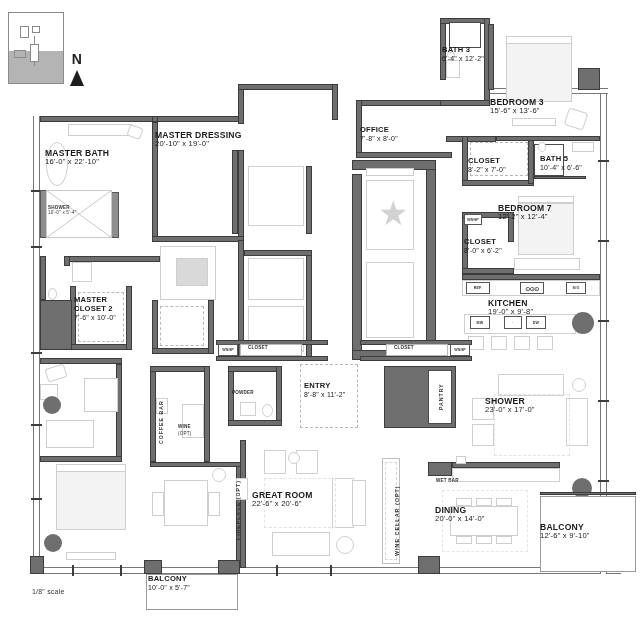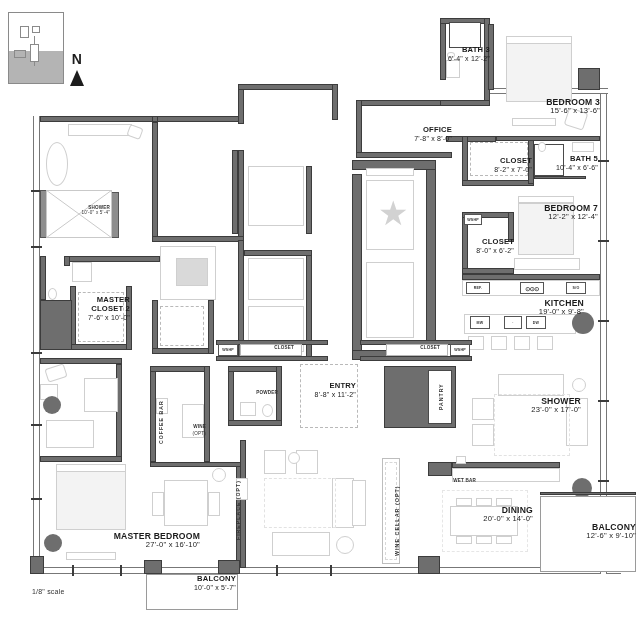--- a/index.html
+++ b/index.html
@@ -94,21 +94,21 @@
     position: absolute;
     border: 1px dashed #b9b9b9;
     background: transparent;
   }
 
   .col { position: absolute; border-radius: 50%; background: #6e6e6e; }
 
   
   .lbl {
     position: absolute;
-    text-align: right;
+    text-align: left;
     color: #1a1a1a;
     line-height: 1.18;
     white-space: nowrap;
     letter-spacing: .2px;
     pointer-events: none;
   }
   .lbl .name { font-weight: bold; display: block; }
   .lbl .dim { display: block; font-weight: normal; }
   .lbl.big { font-size: 8.6px; }
   .lbl.big .dim { font-size: 7.6px; }
@@ -388,44 +388,52 @@
     <div class="furn" style="left:476px; top:536px; width:16px; height:8px;"></div>
     <div class="furn" style="left:496px; top:536px; width:16px; height:8px;"></div>
     <div class="dash" style="left:442px; top:490px; width:86px; height:62px; border-color:#e6e6e6;"></div>
 
     <div class="wall" style="left:418px; top:556px; width:22px; height:18px;"></div>
     <div class="part" style="left:540px; top:496px; width:96px; height:76px; border-color:#9a9a9a;"></div>
     <div class="wall thin" style="left:540px; top:492px; width:96px; height:3px;"></div>
 
     <div class="wall" style="left:30px; top:556px; width:14px; height:18px;"></div>
 
+    <div class="lbl big" style="left:45px; top:148px; width:170px;">
+      <span class="name">MASTER BATH</span>
+      <span class="dim">16'-0" x 22'-10"</span>
+    </div>
 
     <div class="lbl xs" style="left:48px; top:205px; width:62px;">
       <span class="name">SHOWER</span>
       <span class="dim" style="font-weight:normal;">10'-0" x 5'-4"</span>
     </div>
 
+    <div class="lbl big" style="left:155px; top:130px; width:160px;">
+      <span class="name">MASTER DRESSING</span>
+      <span class="dim">20'-10" x 19'-0"</span>
+    </div>
 
     <div class="lbl mid wrap" style="left:74px; top:296px; width:56px;">
       <span class="name">MASTER CLOSET 2</span>
       <span class="dim">7'-6" x 10'-0"</span>
     </div>
 
 
 
-    <div class="lbl big" style="left:40px; top:531px; width:160px;">
-      <span class="name">MASTER BEDROOM</span>
-      <span class="dim">27'-0" x 16'-10"</span>
-    </div>
 
     <div class="lbl mid" style="left:148px; top:575px; width:88px;">
       <span class="name">BALCONY</span>
       <span class="dim">10'-0" x 5'-7"</span>
     </div>
 
+    <div class="lbl big" style="left:252px; top:490px; width:120px;">
+      <span class="name">GREAT ROOM</span>
+      <span class="dim">22'-6" x 20'-6"</span>
+    </div>
 
     <div class="lbl mid wrap" style="left:304px; top:382px; width:52px;">
       <span class="name">ENTRY</span>
       <span class="dim">8'-8" x 11'-2"</span>
     </div>
 
     <div class="lbl mid" style="left:360px; top:126px; width:92px;">
       <span class="name">OFFICE</span>
       <span class="dim">7'-8" x 8'-0"</span>
     </div>

